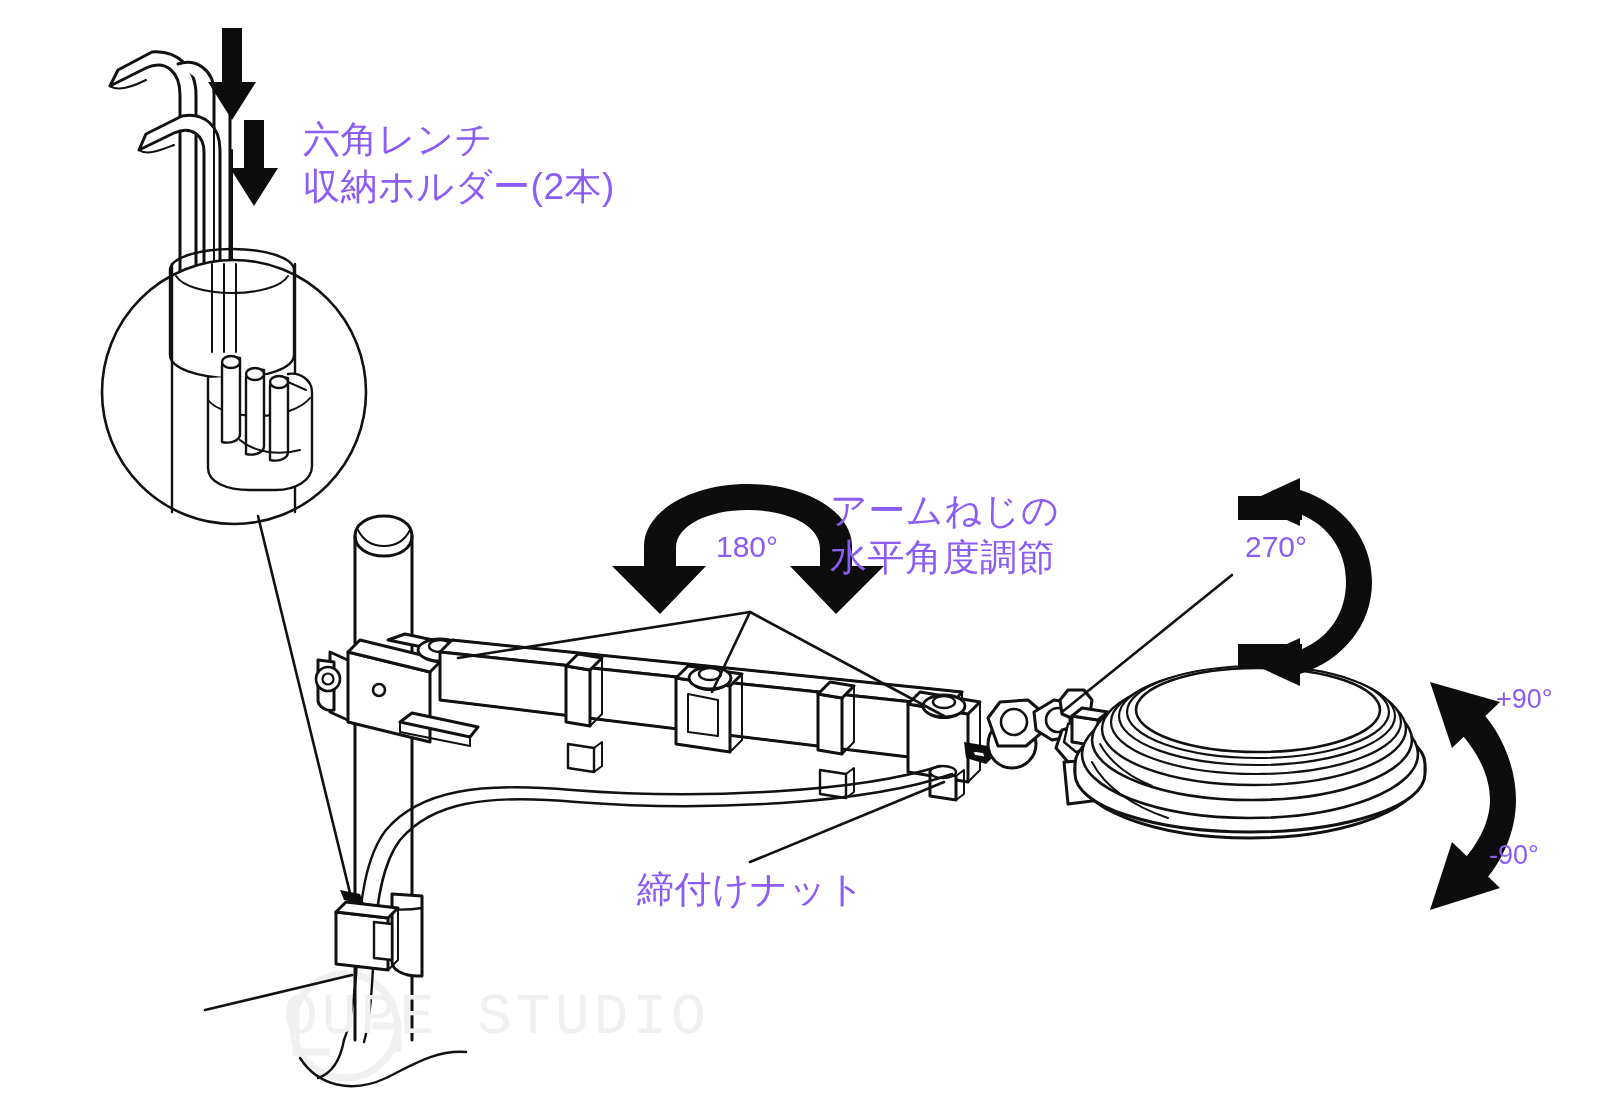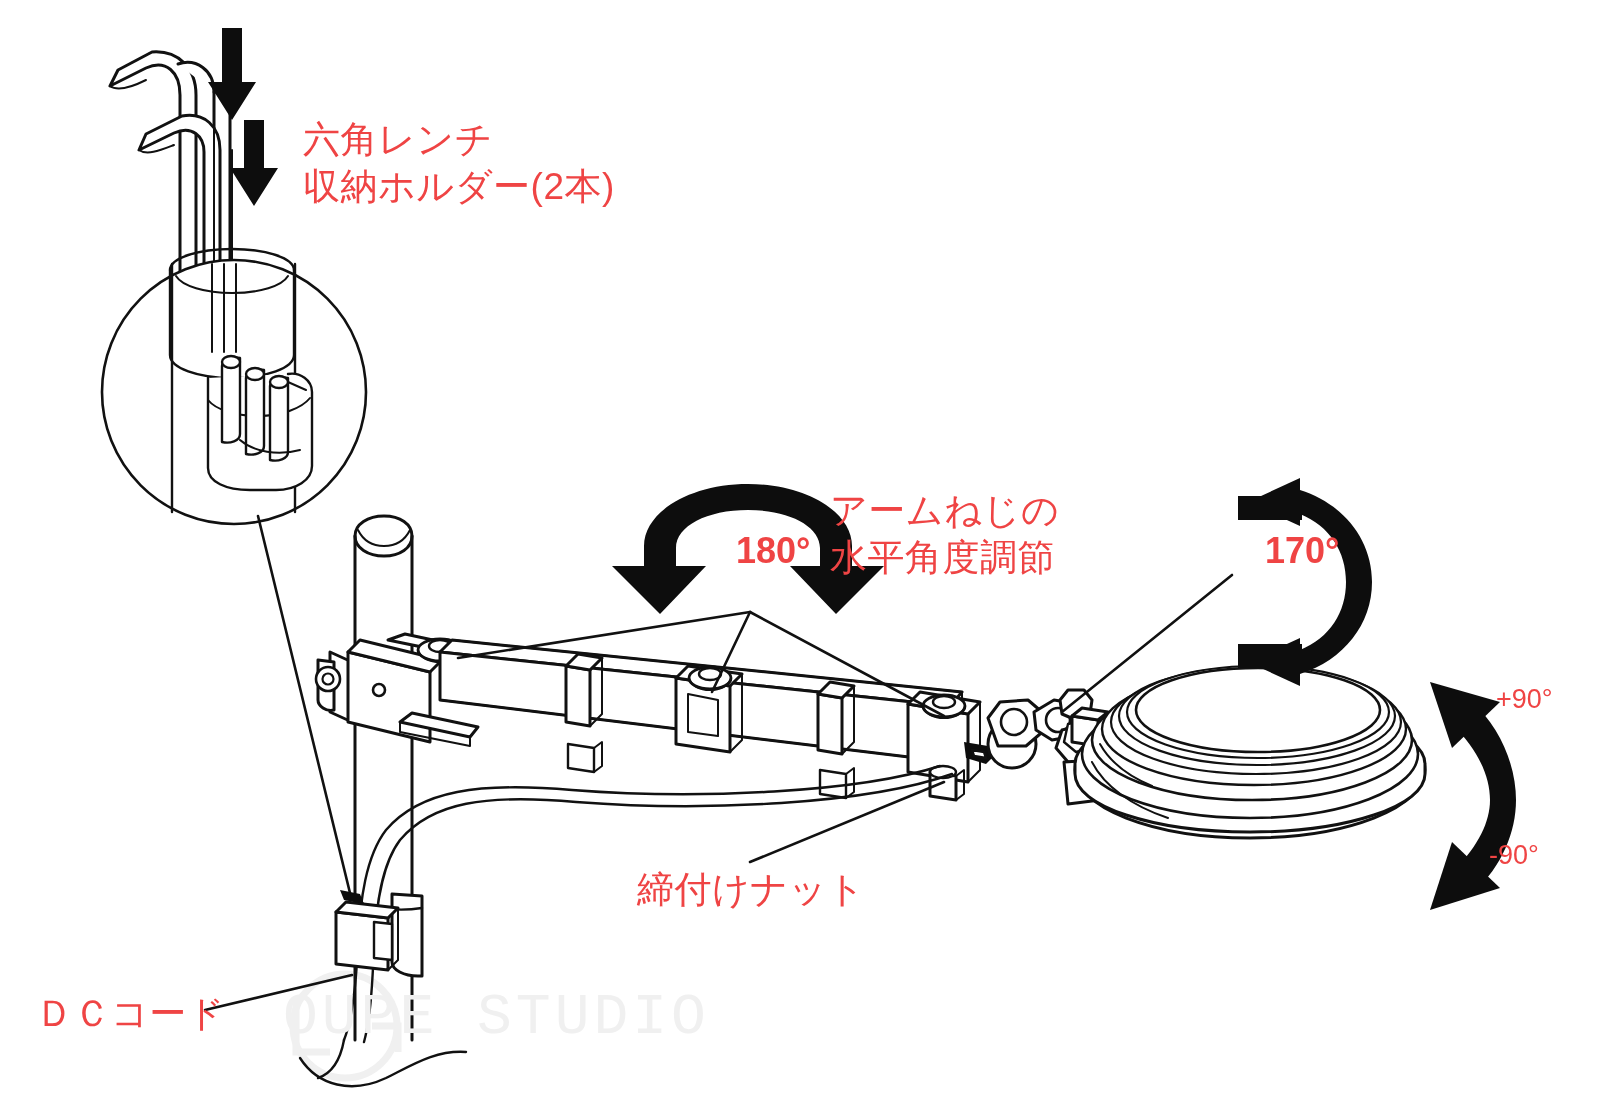--- a/index.html
+++ b/index.html
@@ -25,34 +25,33 @@
   svg.diagram {
     position: absolute;
     left: 0;
     top: 0;
     width: 1600px;
     height: 1110px;
     display: block;
   }
   .lbl {
     position: absolute;
-    color: #ef4444;
+    color: #8b5cf6;
     white-space: pre;
     line-height: 1.28;
     font-family: "Liberation Sans", "DejaVu Sans", sans-serif;
   }
   .jp {
     font-size: 37px;
     letter-spacing: 0.5px;
     font-weight: 400;
   }
   .deg-big {
-    font-size: 36px;
-    font-weight: 700;
-    margin-left: 20px;
+    font-size: 30px;
+    font-weight: 400;
   }
   .deg-med {
     font-size: 27px;
     font-weight: 500;
   }
   .lbl-wrench { left: 303px; top: 116px; }
   .lbl-arm    { left: 830px; top: 487px; }
   .lbl-nut    { left: 637px; top: 866px; }
   .lbl-dc     { left: 36px;  top: 990px; }
   .lbl-180    { left: 716px; top: 528px; }
@@ -382,25 +381,24 @@
   </svg>
 
   <div class="lbl jp lbl-wrench">六角レンチ
 収納ホルダー(2本)</div>
 
   <div class="lbl jp lbl-arm">アームねじの
 水平角度調節</div>
 
   <div class="lbl jp lbl-nut">締付けナット</div>
 
-  <div class="lbl jp lbl-dc">ＤＣコード</div>
 
   <div class="lbl deg-big lbl-180">180°</div>
 
-  <div class="lbl deg-big lbl-330">170°</div>
+  <div class="lbl deg-big lbl-330">270°</div>
 
   <div class="lbl deg-med lbl-p90">+90°</div>
 
   <div class="lbl deg-med lbl-m90">-90°</div>
 
   <div class="watermark-text">OUPE STUDIO</div>
 
 </div>
 
 </body></html>

